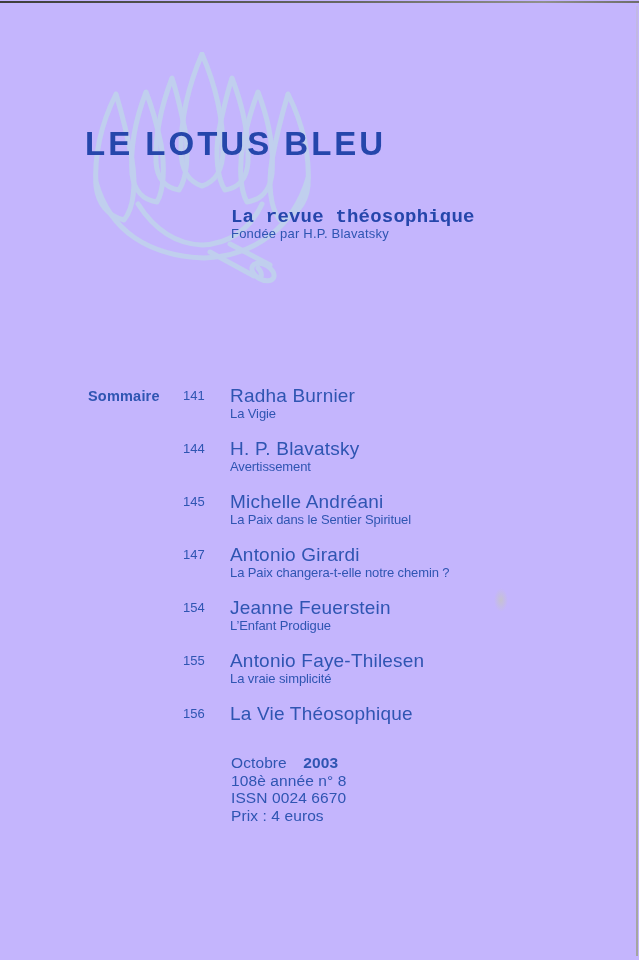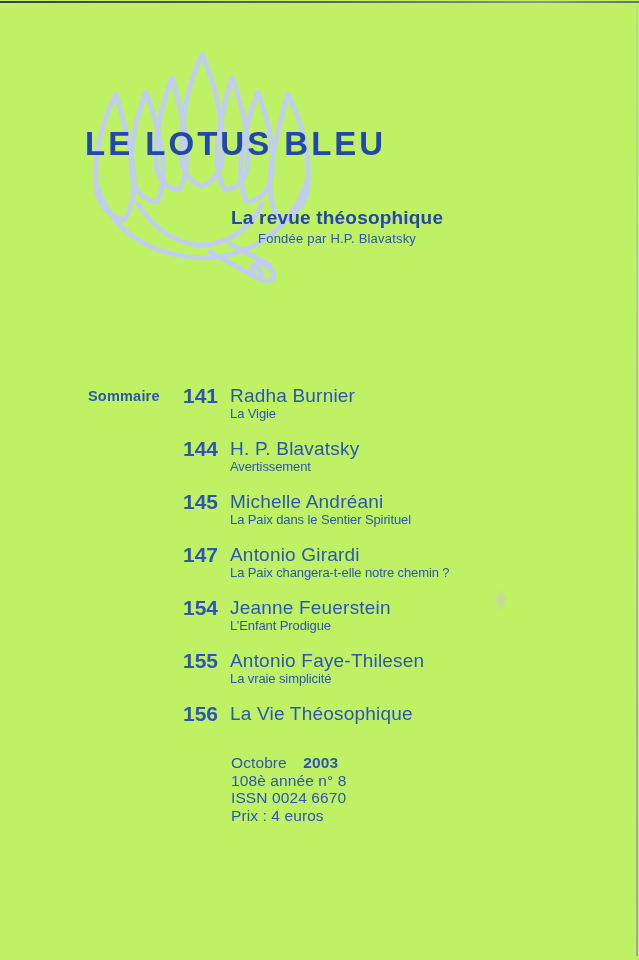--- a/index.html
+++ b/index.html
@@ -1,18 +1,18 @@
 <!DOCTYPE html>
 <html><head>
 <meta charset="utf-8">
 <style>
   html,body{margin:0;padding:0;background:#ffffff;}
   .page{
     position:relative;width:639px;height:960px;overflow:hidden;
-    background:#bef264;
+    background:#c4b5fd;
     font-family:"Liberation Sans", sans-serif;
     -webkit-font-smoothing:antialiased;
   }
   
   .edge-top{position:absolute;top:1px;left:0;width:100%;height:2px;
     background:linear-gradient(90deg,#3e3e3c,#686864 55%,#90908c 85%,#6e6e6a);}
   .edge-right{position:absolute;top:6px;right:1px;width:2px;height:950px;
     background:linear-gradient(180deg,rgba(190,190,186,.35),#b3b3af 60%,#a5a5a1);}
   .smudge{position:absolute;left:494px;top:588px;width:14px;height:24px;
     background:radial-gradient(ellipse at center,#c6c6c2 0%,rgba(198,198,194,0) 70%);
@@ -20,28 +20,28 @@
   
   .lotus{position:absolute;left:86px;top:52px;width:232px;height:240px;color:var(--lotus);}
   .lotus svg{display:block;width:100%;height:100%;}
   
   .masthead-title{
     position:absolute;left:85px;top:127px;line-height:1;
     font-size:33px;font-weight:bold;letter-spacing:3px;white-space:nowrap;
     color:var(--ink-dark);
   }
   .masthead-sub{position:absolute;left:231px;top:208px;color:var(--ink-dark);}
-  .masthead-sub .subtitle{font-size:19px;font-weight:bold;line-height:1;letter-spacing:.2px;}
-  .masthead-sub .founder{font-size:13px;line-height:1;margin-top:5px;color:var(--ink);letter-spacing:.2px;text-align:center;}
+  .masthead-sub .subtitle{font-size:19px;font-weight:bold;line-height:1;letter-spacing:.2px;font-family:Liberation Mono, monospace;}
+  .masthead-sub .founder{font-size:13px;line-height:1;color:var(--ink);letter-spacing:.2px;}
   
   .sommaire-label{position:absolute;left:88px;top:388px;font-size:14.5px;font-weight:bold;
     color:var(--ink);letter-spacing:.2px;}
   .toc{position:absolute;left:183px;top:385px;width:340px;}
   .toc-entry{display:flex;align-items:flex-start;margin-bottom:16px;}
-  .toc-page{flex:none;width:47px;font-size:21px;line-height:21px;color:var(--ink);font-weight:bold;}
+  .toc-page{flex:none;width:47px;font-size:13px;line-height:21px;color:var(--ink);}
   .toc-author{font-size:19px;line-height:21px;color:var(--ink);letter-spacing:.2px;}
   .toc-title{font-size:13px;line-height:16px;margin-top:0;color:var(--ink);letter-spacing:-0.1px;}
   
   .imprint{position:absolute;left:231px;top:754px;font-size:15.5px;line-height:17.5px;
     color:var(--ink);letter-spacing:.1px;}
   .imprint .year{font-weight:bold;margin-left:12px;}
 </style>
 </head>
 <body>
 

